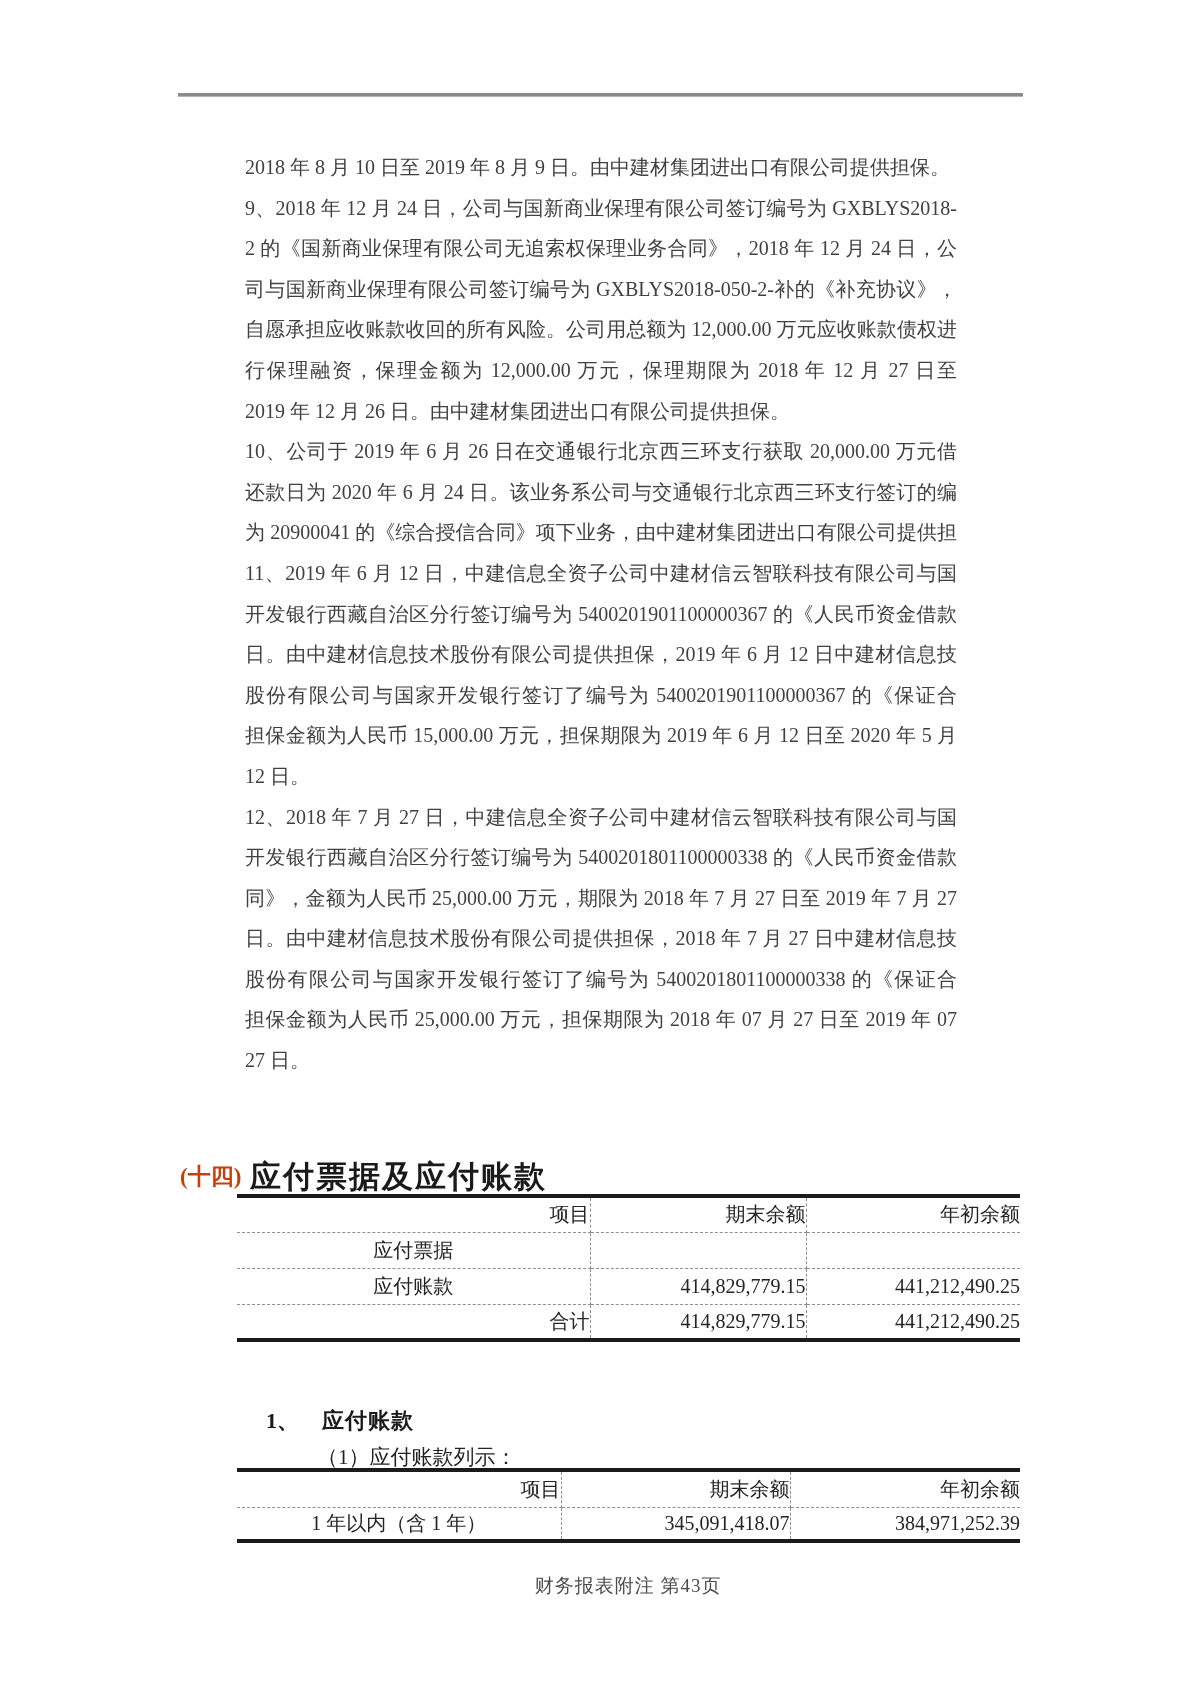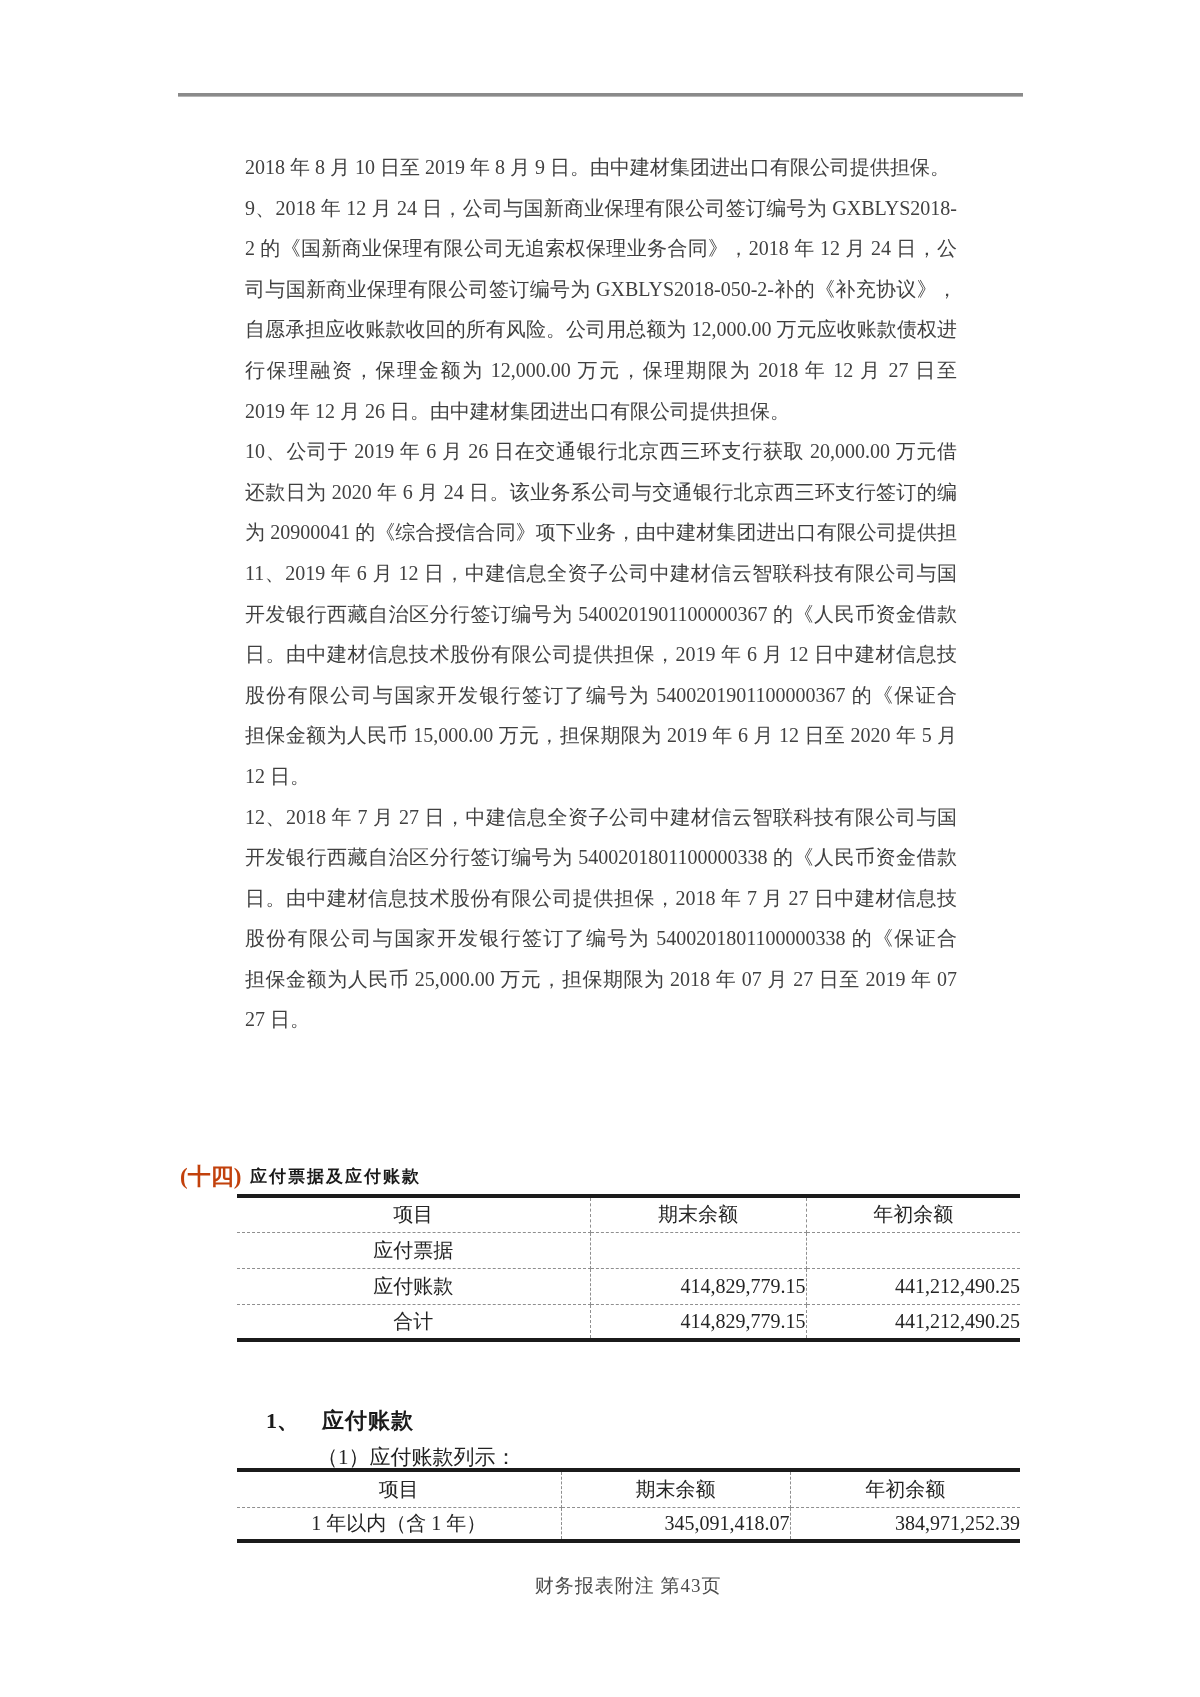--- a/index.html
+++ b/index.html
@@ -31,38 +31,38 @@
   }
   .tl.pe{ text-align-last:left; }
   
   .sec-head{position:absolute;top:1160px;left:0;width:1200px;height:34px;}
   .sec-label{
     position:absolute;left:180px;top:0;
     font-size:23px;font-weight:bold;line-height:34px;color:#c2410c;
   }
   .sec-title{
     position:absolute;left:250px;top:0;
-    font-size:17px;font-weight:bold;line-height:34px;letter-spacing:2px;color:#1a1a1a;
+    font-size:31px;font-weight:bold;line-height:34px;letter-spacing:2px;color:#1a1a1a;
   }
   
   table.fin{
     position:absolute;left:237px;width:783px;
     border-collapse:collapse;table-layout:fixed;
     border-top:4px solid #1b1b1b;border-bottom:4px solid #1b1b1b;
     font-size:20px;color:#242424;
   }
   table.fin td{
     border-bottom:1px dashed #8f8f8f;
     border-right:1px dashed #8f8f8f;
     padding:0;vertical-align:middle;
     overflow:hidden;white-space:nowrap;
   }
   table.fin td:last-child{border-right:none;}
   table.fin tr:last-child td{border-bottom:none;}
-  td.c{text-align:center;}
+  td.c{text-align:right;}
   td.item{text-align:center;padding-left:11px;}
   td.num{text-align:right;padding-right:9px;}
   #table14{top:1194px;}
   #table14 tr{height:36px;}
   #table1-1{top:1468px;}
   #table1-1 tr.hd{height:37px;}
   #table1-1 tr.dr{height:34px;}
   
   .sub-head{position:absolute;top:1405px;left:0;width:1200px;height:32px;}
   .sub-num{
@@ -103,20 +103,21 @@
     <div class="tl">还款日为 2020 年 6 月 24 日。该业务系公司与交通银行北京西三环支行签订的编号</div>
     <div class="tl pe">为 20900041 的《综合授信合同》项下业务，由中建材集团进出口有限公司提供担保。</div>
     <div class="tl">11、2019 年 6 月 12 日，中建信息全资子公司中建材信云智联科技有限公司与国家</div>
     <div class="tl">开发银行西藏自治区分行签订编号为 5400201901100000367 的《人民币资金借款合</div>
     <div class="tl">日。由中建材信息技术股份有限公司提供担保，2019 年 6 月 12 日中建材信息技术</div>
     <div class="tl">股份有限公司与国家开发银行签订了编号为 5400201901100000367 的《保证合同》，</div>
     <div class="tl">担保金额为人民币 15,000.00 万元，担保期限为 2019 年 6 月 12 日至 2020 年 5 月</div>
     <div class="tl pe">12 日。</div>
     <div class="tl">12、2018 年 7 月 27 日，中建信息全资子公司中建材信云智联科技有限公司与国家</div>
     <div class="tl">开发银行西藏自治区分行签订编号为 5400201801100000338 的《人民币资金借款合</div>
+    <div class="tl">同》，金额为人民币 25,000.00 万元，期限为 2018 年 7 月 27 日至 2019 年 7 月 27</div>
     <div class="tl">日。由中建材信息技术股份有限公司提供担保，2018 年 7 月 27 日中建材信息技术</div>
     <div class="tl">股份有限公司与国家开发银行签订了编号为 5400201801100000338 的《保证合同》，</div>
     <div class="tl">担保金额为人民币 25,000.00 万元，担保期限为 2018 年 07 月 27 日至 2019 年 07 月</div>
     <div class="tl pe">27 日。</div>
   </div>
 
   <div class="sec-head">
     <span class="sec-label">(十四)</span>
     <span class="sec-title">应付票据及应付账款</span>
   </div>

